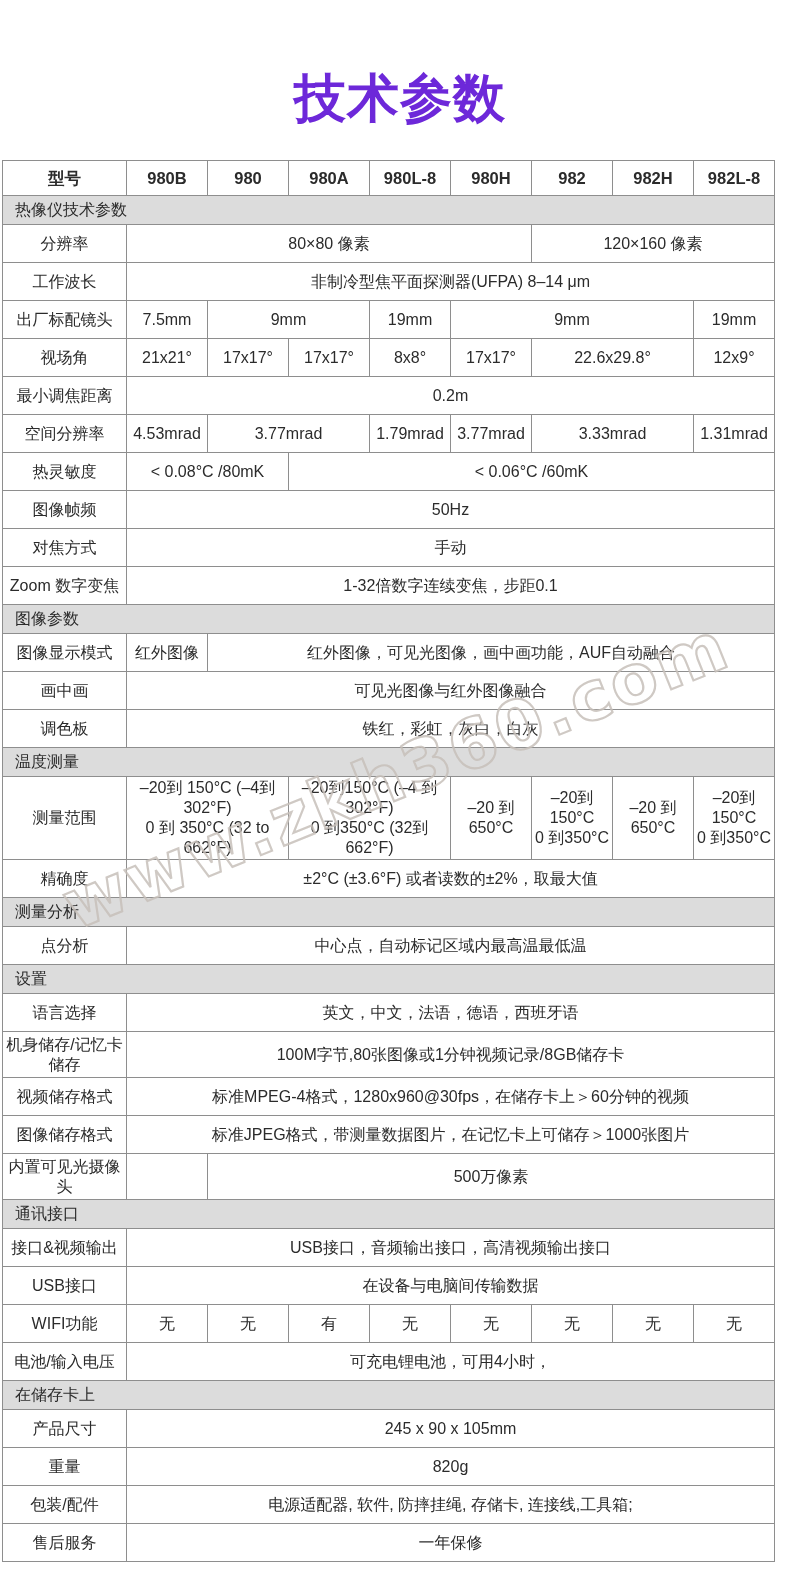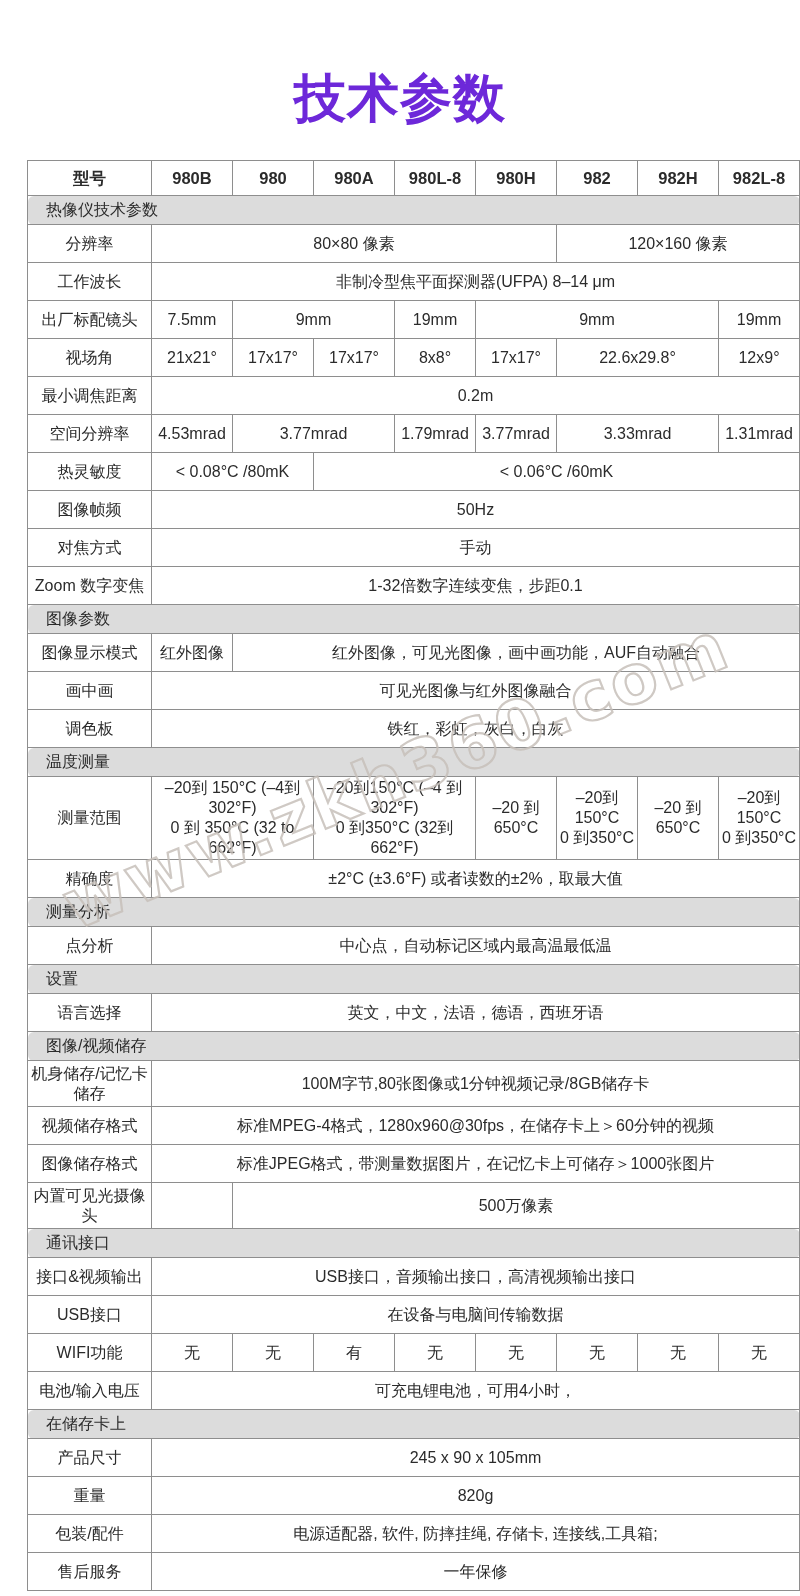--- a/index.html
+++ b/index.html
@@ -11,37 +11,37 @@
     font-family:"Liberation Sans","DejaVu Sans",sans-serif;
     -webkit-font-smoothing:antialiased;
   }
   .page-title{
     position:absolute;top:64px;left:0;width:800px;
     text-align:center;
     font-size:52px;font-weight:bold;color:#6d28d9;
     letter-spacing:1px;
   }
   table.spec{
-    position:absolute;left:27px;top:160px;
+    position:absolute;left:2px;top:160px;
     width:772px;
     border-collapse:collapse;
     table-layout:fixed;
   }
   table.spec td{
     border:1px solid #8e8e8e;
     font-size:16px;
     color:#2b2b2b;
     text-align:center;
     vertical-align:middle;
     padding:1px 3px;
     line-height:1.25;
     overflow:hidden;
   }
   tr.h td{font-weight:bold;height:32px;font-size:16.5px;}
-  tr.s td{background:#dcdcdc;text-align:left;padding-left:18px;height:26px;border-radius:6px;}
+  tr.s td{background:#dcdcdc;text-align:left;padding-left:12px;height:26px;}
   tr.d{height:38px;}
   tr.tall{height:46px;}
   td.label{text-align:left;padding-left:10px;}
   td.alignL{text-align:left;padding-left:42px;}
   td.alignR{text-align:right;padding-right:16px;}
   td.small{font-size:12.4px;line-height:1.35;padding:1px 2px;}
   .watermark-layer{
     position:absolute;left:0;top:520px;width:800px;height:530px;
     pointer-events:none;
   }
@@ -184,23 +184,20 @@
         <td class="label">点分析</td>
         <td colspan="8">中心点，自动标记区域内最高温最低温</td>
       </tr>
       <tr class="s">
         <td colspan="9">设置</td>
       </tr>
       <tr class="d">
         <td class="label">语言选择</td>
         <td colspan="8">英文，中文，法语，德语，西班牙语</td>
       </tr>
-      <tr class="s">
-        <td colspan="9">图像/视频储存</td>
-      </tr>
       <tr class="d tall">
         <td class="label">机身储存/记忆卡储存</td>
         <td colspan="8">100M字节,80张图像或1分钟视频记录/8GB储存卡</td>
       </tr>
       <tr class="d">
         <td class="label">视频储存格式</td>
         <td colspan="8">标准MPEG-4格式，1280x960@30fps，在储存卡上＞60分钟的视频</td>
       </tr>
       <tr class="d">
         <td class="label">图像储存格式</td>

